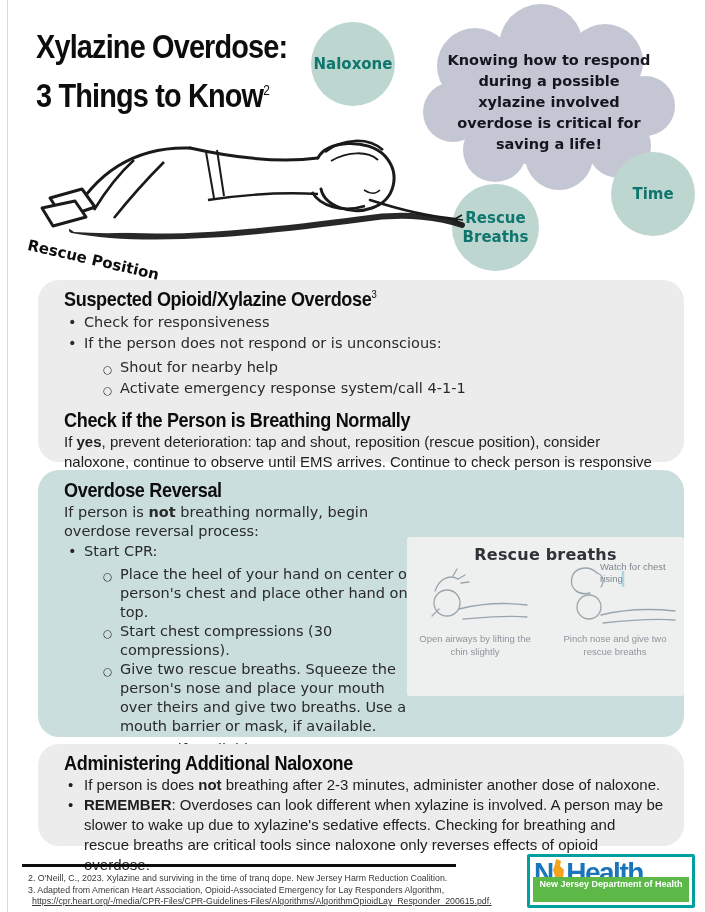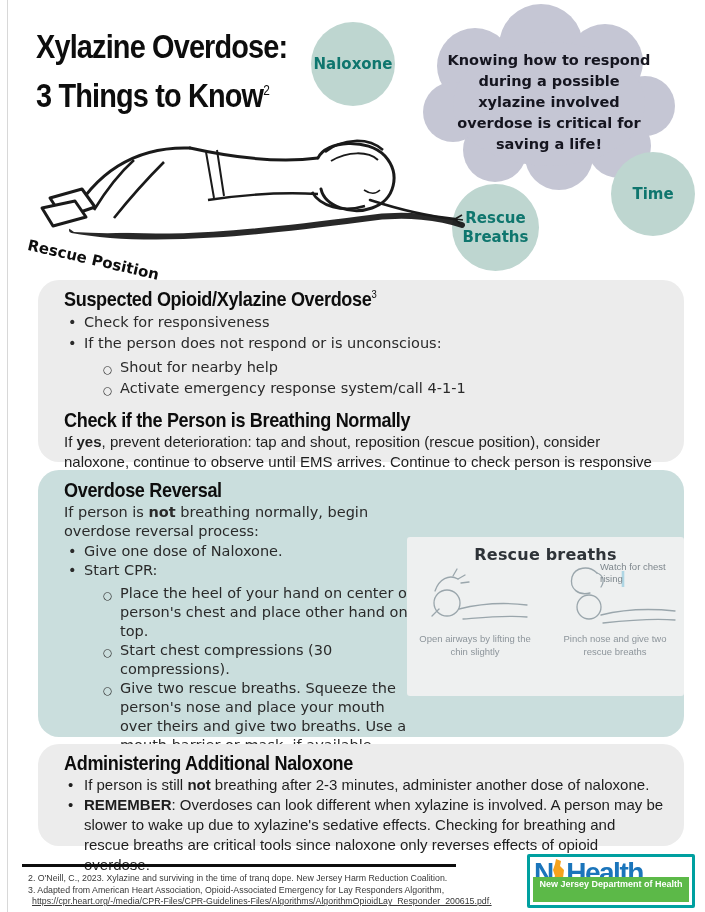--- a/index.html
+++ b/index.html
@@ -175,21 +175,20 @@
     <div class="sec1-para"><span>If </span><span class="b">yes</span><span>, prevent deterioration: tap and shout, reposition (rescue position), consider naloxone, continue to observe until EMS arrives. Continue to check person is responsive and breathing.</span></div>
   </div>
 
   <div class="section sec-teal sec2">
     <div class="sec-head sec2-head">
       <span class="hline">Overdose Reversal</span>
     </div>
     <div class="sec2-intro"><span>If person is </span><span class="b">not</span><span> breathing normally, begin overdose reversal process:</span></div>
     <div class="sec2-list">
       <ul class="blist">
-        <li>Give one dose of Naloxone.</li>
         <li><span>Start CPR:</span>
           <ul class="sublist">
             <li>Place the heel of your hand on center of person's chest and place other hand on top.</li>
             <li>Start chest compressions (30 compressions).</li>
             <li>Give two rescue breaths. Squeeze the person's nose and place your mouth over theirs and give two breaths. Use a mouth barrier or mask, if available.</li>
           </ul>
         </li>
         <li>Use an AED, if available.</li>
         <li>Resume CPR until EMS arrives.</li>
       </ul>
@@ -222,21 +221,21 @@
       <div class="rb-note">Watch for chest rising</div>
     </div>
   </div>
 
   <div class="section sec-gray sec3">
     <div class="sec-head sec3-head">
       <span class="hline">Administering Additional Naloxone</span>
     </div>
     <div class="sec3-list">
       <ul class="blist">
-        <li><span>If person is still </span><span class="b">not</span><span> breathing after 2-3 minutes, administer another dose of naloxone.</span></li>
+        <li><span>If person is does </span><span class="b">not</span><span> breathing after 2-3 minutes, administer another dose of naloxone.</span></li>
         <li><span class="b">REMEMBER</span><span>: Overdoses can look different when xylazine is involved. A person may be slower to wake up due to xylazine's sedative effects. Checking for breathing and rescue breaths are critical tools since naloxone only reverses effects of opioid overdose.</span></li>
       </ul>
     </div>
   </div>
 
   <div class="foot-rule"></div>
   <div class="footnotes">
     <div>2.  O'Neill, C., 2023. Xylazine and surviving in the time of tranq dope. New Jersey Harm Reduction Coalition.</div>
     <div>3. Adapted from American Heart Association, Opioid-Associated Emergency for Lay Responders Algorithm,</div>
     <div class="fn-url"><a href="#">https://cpr.heart.org/-/media/CPR-Files/CPR-Guidelines-Files/Algorithms/AlgorithmOpioidLay_Responder_200615.pdf.</a></div>

